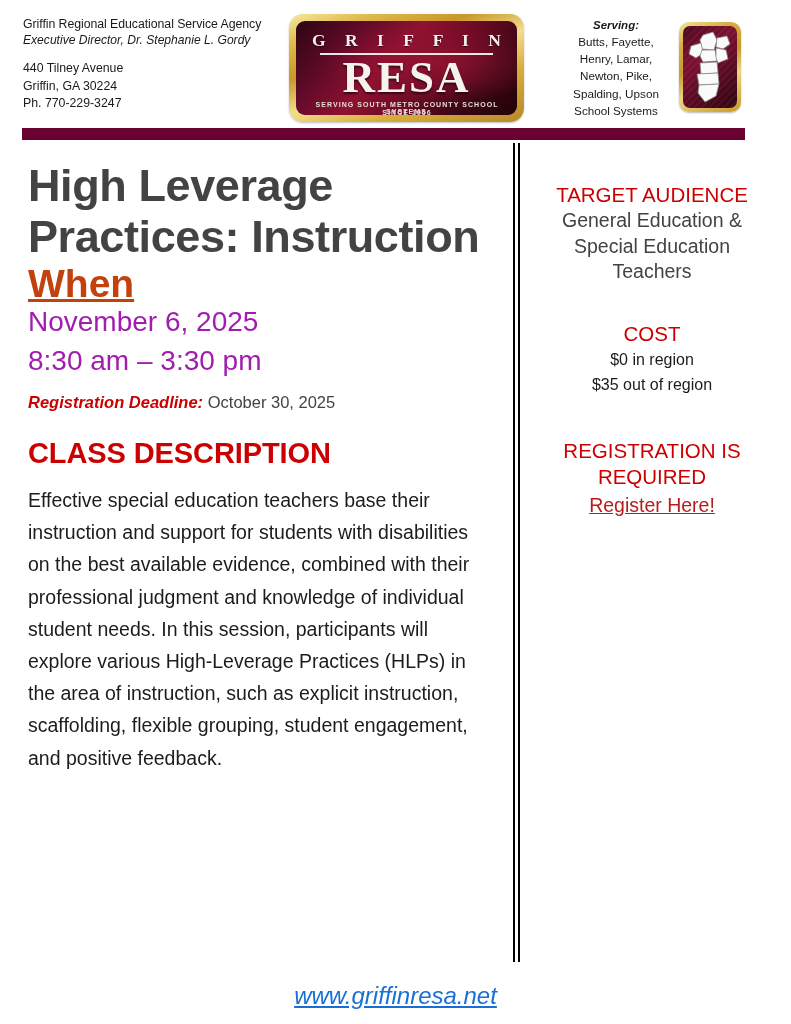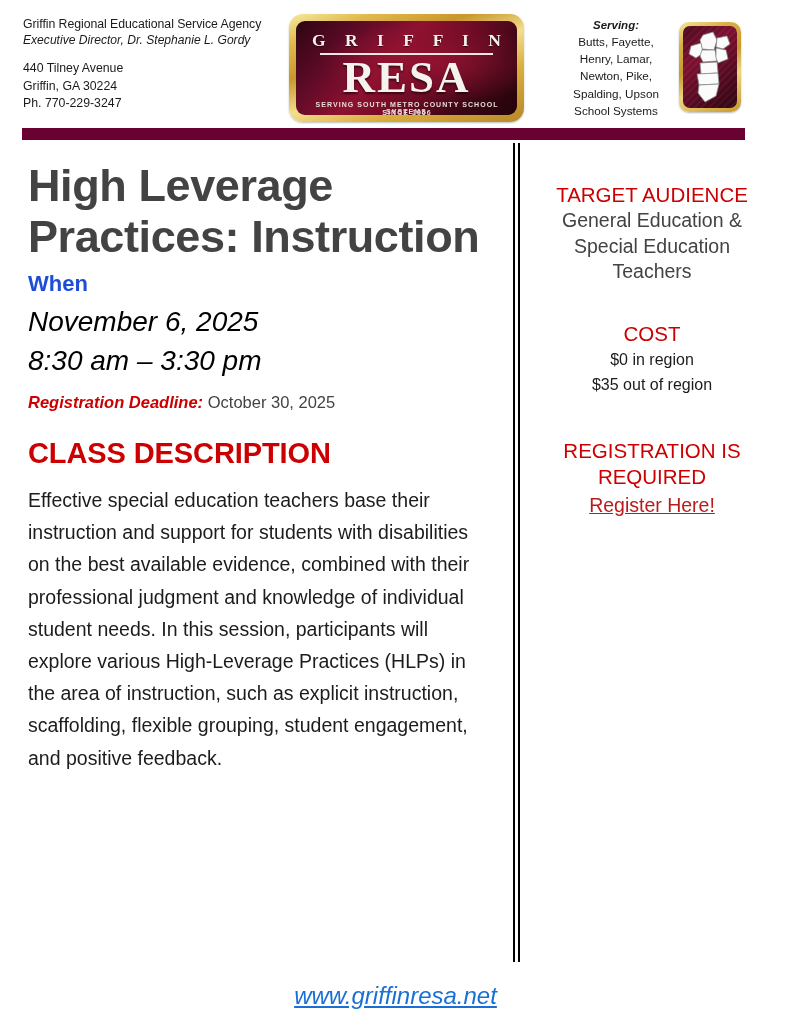--- a/index.html
+++ b/index.html
@@ -197,32 +197,32 @@
   }
   #course-title {
     color: #434343;
     font-size: 45px;
     font-weight: bold;
     line-height: 51px;
     letter-spacing: -0.4px;
     margin: 0;
   }
   #when-heading {
-    color: #1d4ed8;
-    font-size: 22px;
+    color: #c2410c;
+    font-size: 39px;
     font-weight: bold;
     line-height: 36px;
     margin: 4px 0 0 0;
+    text-decoration: underline;
   }
   .when-line {
-    color: #000000;
+    color: #a21caf;
     font-size: 28px;
     line-height: 39px;
     margin: 0;
-    font-style: italic;
   }
   #deadline-line {
     margin-top: 11px;
     font-size: 16.5px;
     line-height: 22px;
   }
   #deadline-label {
     color: #cc0000;
     font-weight: bold;
     font-style: italic;

